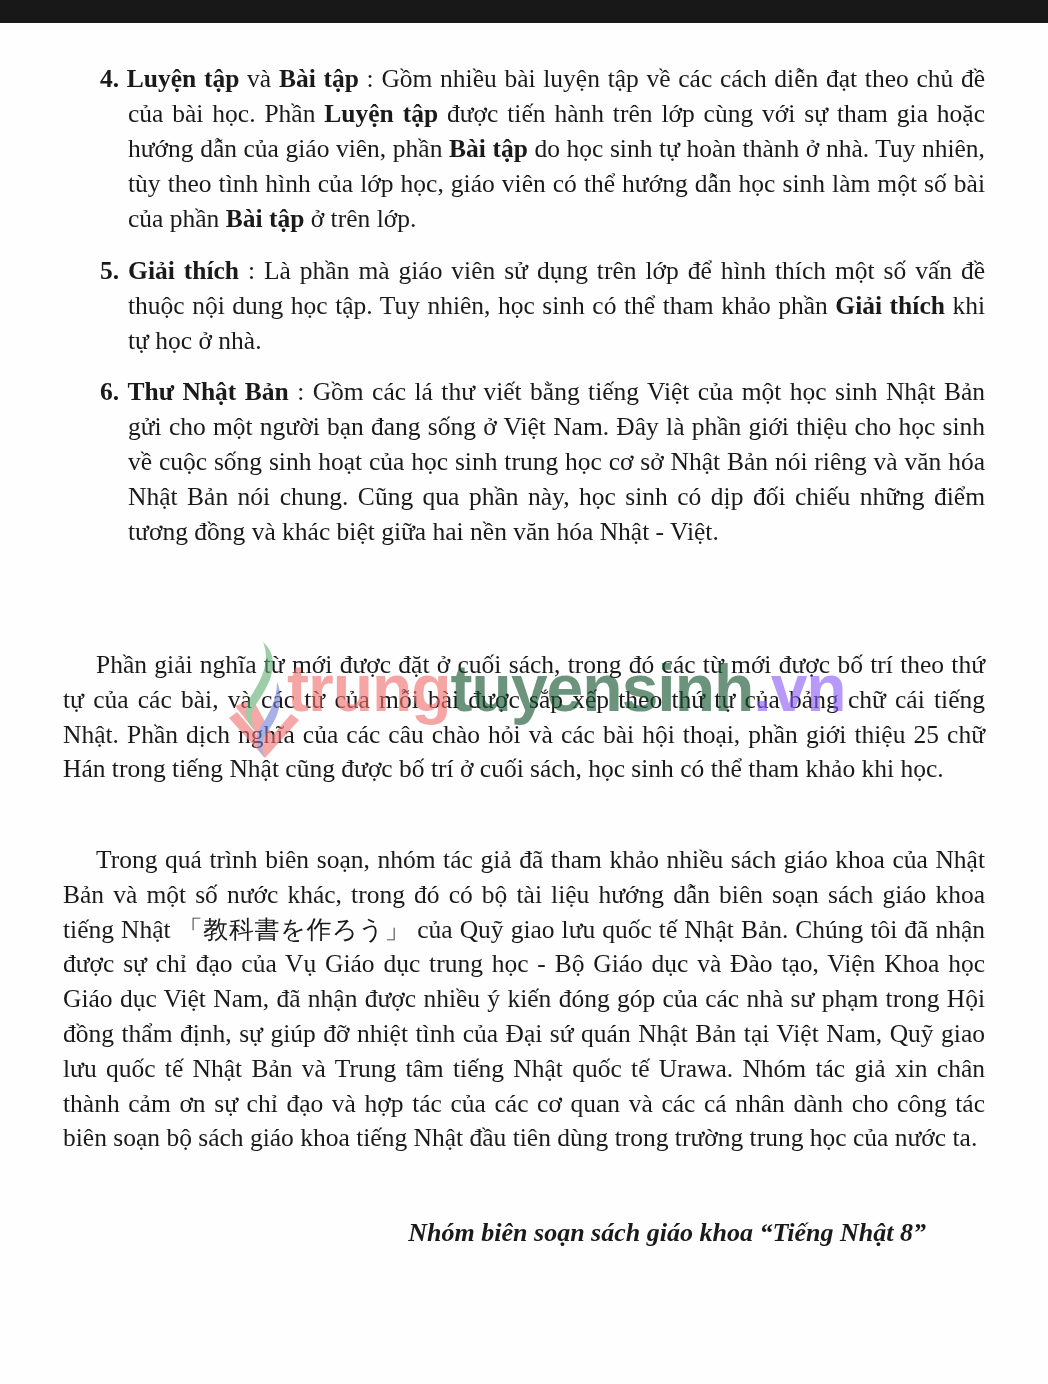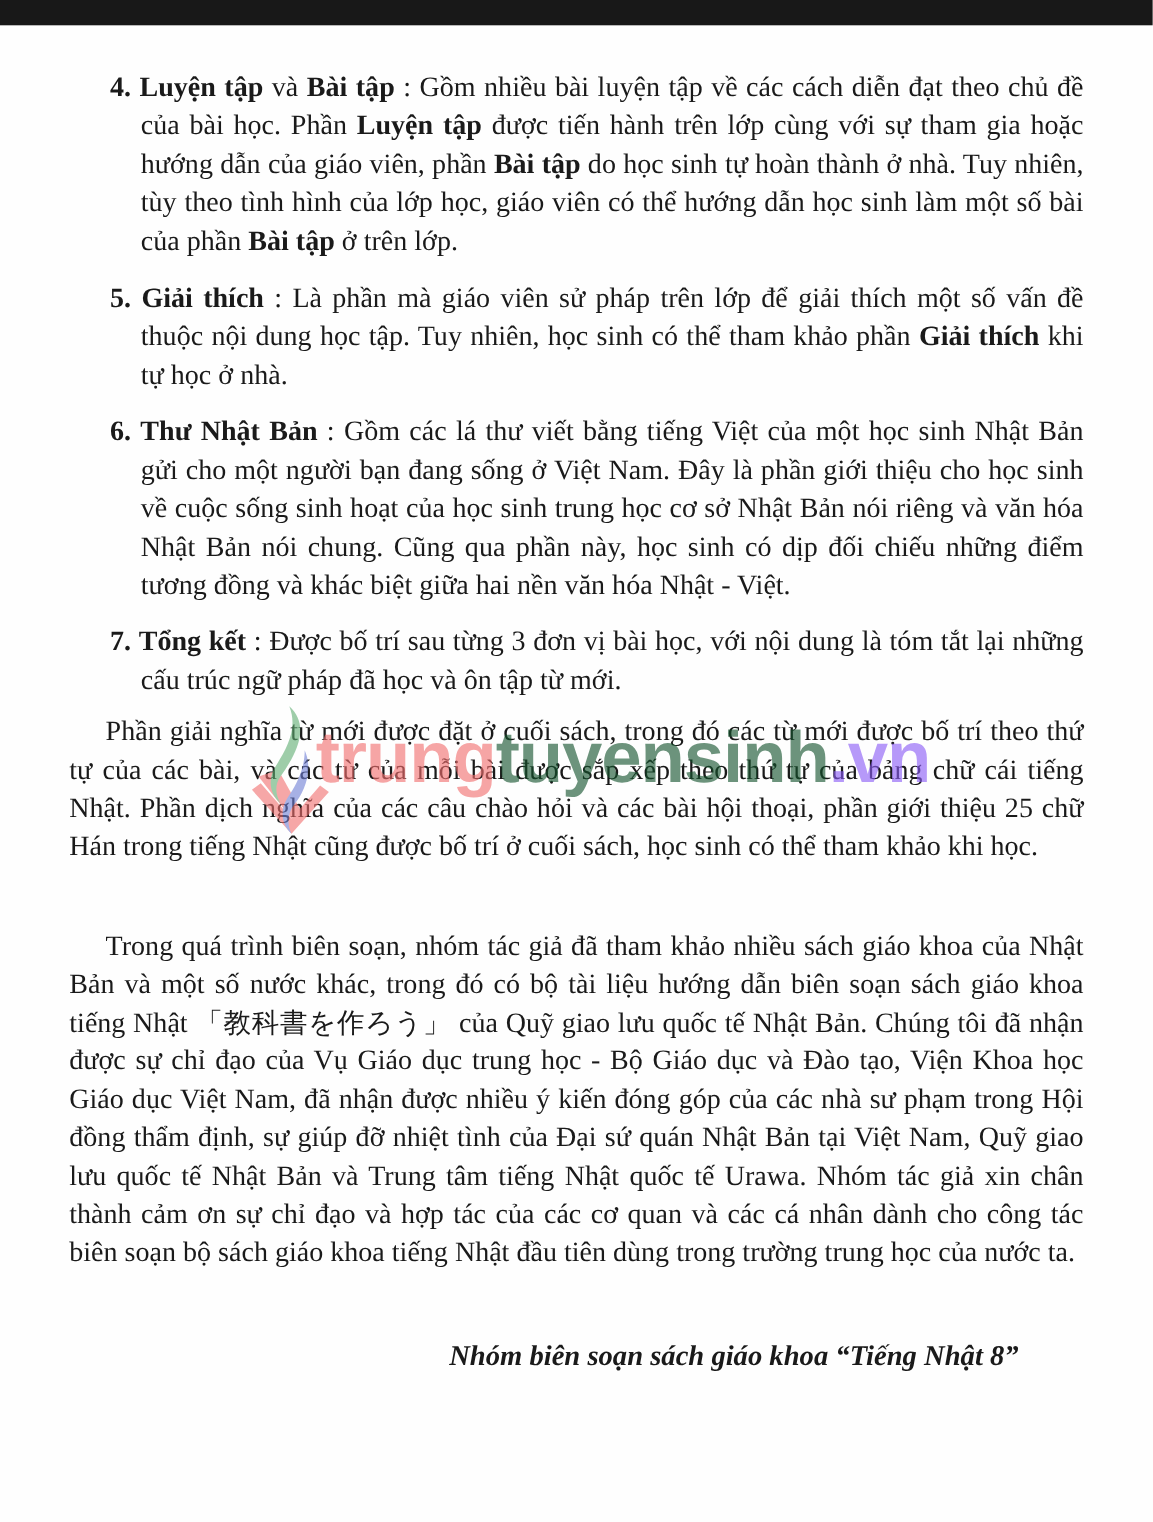--- a/index.html
+++ b/index.html
@@ -39,30 +39,27 @@
 
 <div class="topbar"></div>
 
 <div class="page">
 
   <div class="item" style="top:61px;">
     <span class="hang"><b>4.</b> <b>Luyện tập</b><span> và </span><b>Bài tập</b><span> : </span><span>Gồm nhiều bài luyện tập về các cách diễn đạt theo chủ đề của bài học. Phần </span><b>Luyện tập</b><span> được tiến hành trên lớp cùng với sự tham gia hoặc hướng dẫn của giáo viên, phần </span><b>Bài tập</b><span> do học sinh tự hoàn thành ở nhà. Tuy nhiên, tùy theo tình hình của lớp học, giáo viên có thể hướng dẫn học sinh làm một số bài  của phần </span><b>Bài tập</b><span> ở trên lớp.</span></span>
   </div>
 
   <div class="item" style="top:253px;">
-    <span class="hang"><b>5.</b> <b>Giải thích</b><span> : </span><span>Là phần mà giáo viên sử pháp trên lớp để giải thích một số vấn đề thuộc nội dung học tập. Tuy nhiên, học sinh có thể tham khảo phần </span><b>Giải thích</b><span> khi tự học ở nhà.</span></span>
+    <span class="hang"><b>5.</b> <b>Giải thích</b><span> : </span><span>Là phần mà giáo viên sử dụng trên lớp để hình thích một số vấn đề thuộc nội dung học tập. Tuy nhiên, học sinh có thể tham khảo phần </span><b>Giải thích</b><span> khi tự học ở nhà.</span></span>
   </div>
 
   <div class="item" style="top:374px;">
     <span class="hang"><b>6.</b> <b>Thư Nhật Bản</b><span> : </span><span>Gồm các lá thư viết bằng tiếng Việt của một học sinh Nhật Bản gửi cho một người bạn đang sống ở Việt Nam. Đây là phần giới thiệu cho học sinh về cuộc sống sinh hoạt của  học sinh trung học cơ sở Nhật Bản nói riêng và văn hóa Nhật Bản nói chung. Cũng qua phần này, học sinh có dịp đối chiếu những điểm tương đồng và khác biệt giữa hai nền văn hóa Nhật - Việt.</span></span>
   </div>
 
-  <div class="item" style="top:565px;">
-    <span class="hang"><b>7.</b> <b>Tổng kết</b><span> : </span><span>Được bố trí sau từng 3 đơn vị bài học, với nội dung là tóm tắt lại những cấu trúc ngữ pháp đã học và ôn tập từ mới.</span></span>
-  </div>
 
   <div class="para" style="top:648px;">Phần giải nghĩa từ mới được đặt ở cuối sách, trong đó các từ mới được bố trí theo thứ tự của các bài, và các từ của mỗi bài được sắp xếp theo thứ tự của bảng chữ cái tiếng Nhật. Phần dịch nghĩa của các câu chào hỏi và các bài hội thoại, phần giới thiệu 25 chữ Hán trong tiếng Nhật cũng được bố trí ở cuối sách, học sinh có thể tham khảo khi học.</div>
 
   <div class="para" style="top:843px;"><span>Trong quá trình biên soạn, nhóm tác giả đã tham khảo nhiều sách giáo khoa của Nhật Bản và một số nước khác, trong đó có bộ tài liệu hướng dẫn biên soạn sách giáo khoa tiếng Nhật </span><span class="jp">「教科書を作ろう」</span><span> của Quỹ giao lưu quốc tế Nhật Bản. Chúng tôi đã nhận được sự chỉ đạo của Vụ Giáo dục trung học - Bộ Giáo dục và Đào tạo, Viện Khoa học Giáo dục Việt Nam, đã nhận được nhiều ý kiến đóng góp của các nhà sư phạm trong Hội đồng thẩm định, sự giúp đỡ nhiệt tình của Đại sứ quán Nhật Bản tại Việt Nam, Quỹ giao lưu quốc tế Nhật Bản và Trung tâm tiếng Nhật quốc tế Urawa. Nhóm tác giả xin chân thành cảm ơn sự chỉ đạo và hợp tác của các cơ quan và các cá nhân dành cho công tác biên soạn bộ sách giáo khoa tiếng Nhật đầu tiên dùng trong trường trung học của nước ta.</span></div>
 
   <div class="sig">Nhóm biên soạn sách giáo khoa “Tiếng Nhật 8”</div>
 
   <div class="wm">
     <svg width="80" height="140" viewBox="0 0 80 140" style="position:absolute;left:0;top:0;opacity:0.6;">
       <path d="M4 78 L40 118 L74 80 L66 74 L40 104 L12 72 Z" fill="#f26f6f"></path>

